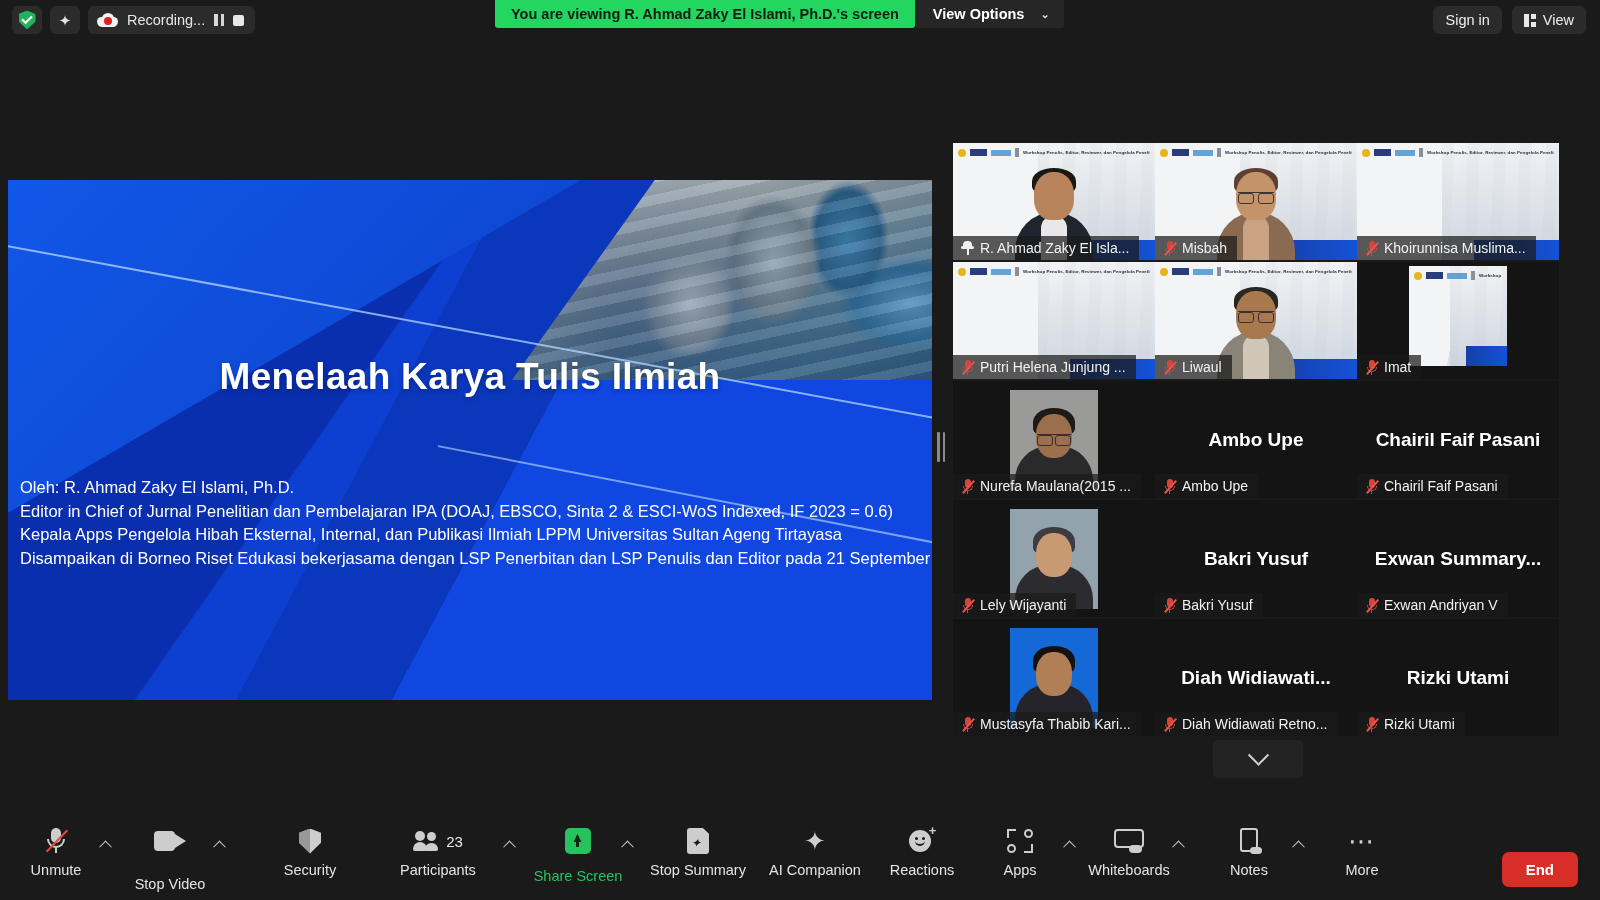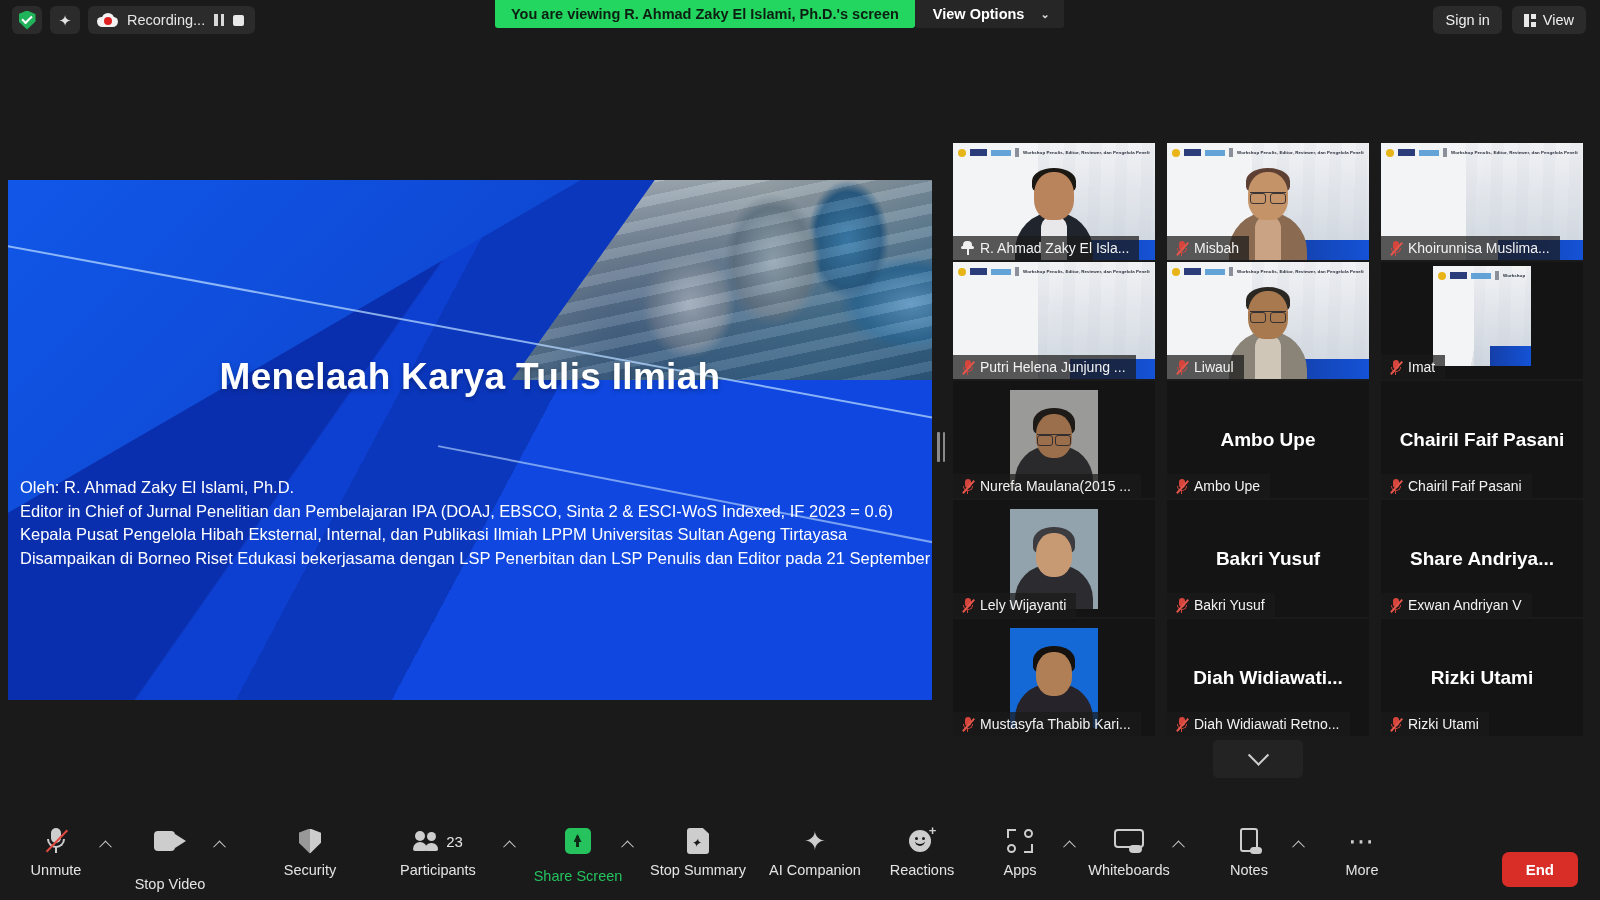--- a/index.html
+++ b/index.html
@@ -135,21 +135,21 @@
 
   .drag-handle {
     position: absolute; left: 936px; top: 430px; width: 10px; height: 34px;
     display: flex; gap: 3px; align-items: center; justify-content: center;
   }
   .drag-handle i { width: 2.5px; height: 30px; background: #8a8a8a; display: block; border-radius: 1px; }
 
   
   .gallery {
     position: absolute; left: 953px; top: 143px; width: 612px;
-    display: grid; grid-template-columns: repeat(3, 202px); gap: 2px 12px;
+    display: grid; grid-template-columns: repeat(3, 202px); gap: 2px 0;
   }
   .tile {
     position: relative; width: 202px; height: 117px; background: #1f1f1f;
     overflow: hidden;
   }
   .tile.active { outline: 3px solid #d9e84a; outline-offset: -3px; }
   .tile-video { position: absolute; inset: 0; background: #141414; }
 
   
   .vid-slide {
@@ -405,21 +405,21 @@
     <div class="slide-bg"></div>
     <div class="slide-poly-a"></div>
     <div class="slide-poly-b"></div>
     <div class="hand-photo"></div>
     <div class="slide-hairline"></div>
     <div class="slide-hairline2"></div>
     <div class="slide-title">Menelaah Karya Tulis Ilmiah</div>
     <div class="slide-lines">
       <div>Oleh: R. Ahmad Zaky El Islami, Ph.D.</div>
       <div>Editor in Chief of Jurnal Penelitian dan Pembelajaran IPA (DOAJ, EBSCO, Sinta 2 &amp; ESCI-WoS Indexed, IF 2023 = 0.6)</div>
-      <div>Kepala Pusat Pengelola Hibah Eksternal, Internal, dan Publikasi Ilmiah LPPM Universitas Sultan Ageng Tirtayasa</div>
+      <div>Kepala Apps Pengelola Hibah Eksternal, Internal, dan Publikasi Ilmiah LPPM Universitas Sultan Ageng Tirtayasa</div>
       <div>Disampaikan di Borneo Riset Edukasi bekerjasama dengan LSP Penerbitan dan LSP Penulis dan Editor pada 21 September 2024</div>
     </div>
   </div>
 
   <div class="drag-handle">
       <i></i>
       <i></i>
     </div>
 
   <div class="gallery" id="gallery">
@@ -654,21 +654,21 @@
             <span class="body"></span>
             <span class="arc"></span>
             <span class="stem"></span>
             <span class="slash"></span>
           </span>
           <span class="nm">Bakri Yusuf</span>
         </div>
       </div>
       <div class="tile">
         <div class="tile-video">
-          <div class="name-big">Share  Andriya...</div>
+          <div class="name-big">Exwan  Summary...</div>
         </div>
         <div class="tile-label">
           <span class="mic-muted">
             <span class="body"></span>
             <span class="arc"></span>
             <span class="stem"></span>
             <span class="slash"></span>
           </span>
           <span class="nm">Exwan Andriyan V</span>
         </div>

